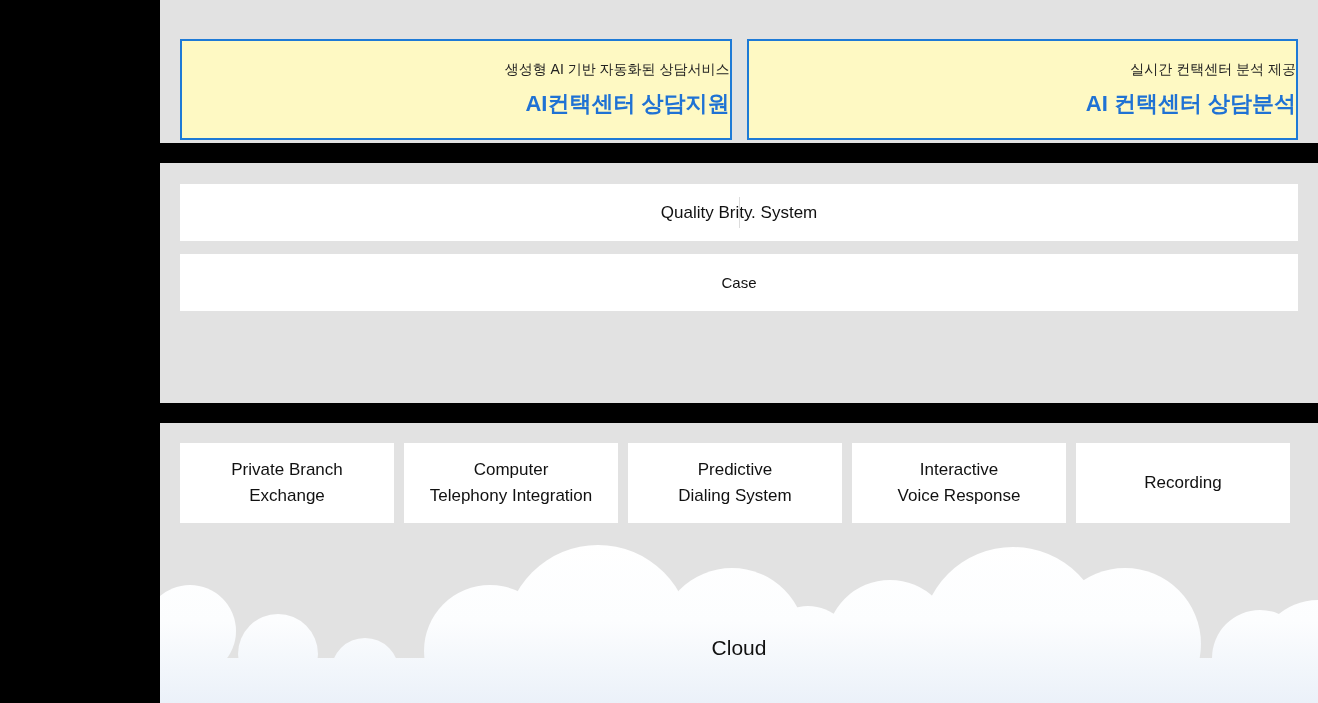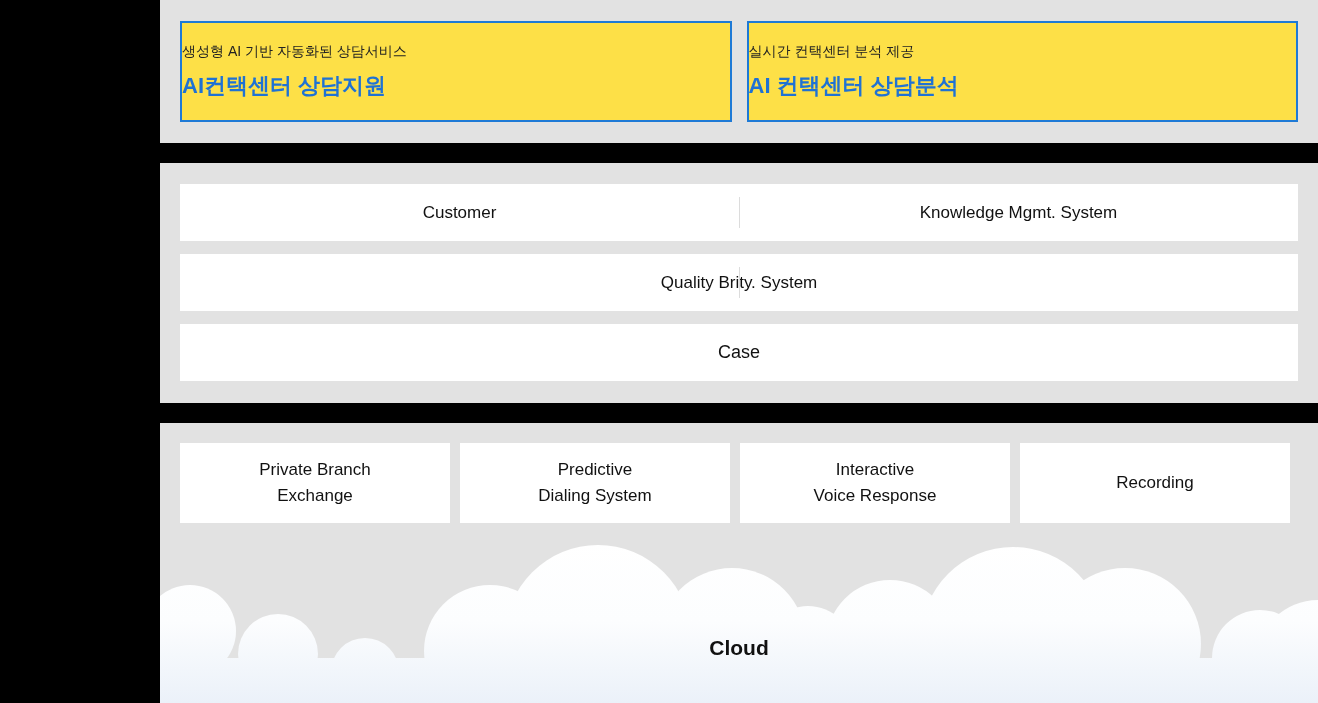--- a/index.html
+++ b/index.html
@@ -11,23 +11,24 @@
   .sidebar { position:absolute; left:0; top:0; width:160px; height:703px; background:#000000; }
   .content { position:absolute; left:160px; top:0; width:1158px; height:703px; }
 
   
   .services {
     height:143px; background:#e2e2e2; box-sizing:border-box;
     padding:21px 20px 0 20px; display:flex; gap:15px;
   }
   .card {
     flex:1; height:101px; box-sizing:border-box;
-    background:#fde047; border:2px solid #1e7ad6;
-    display:flex; flex-direction:column; align-items:flex-start; justify-content:center;
+    background:#fef9c3; border:2px solid #1e7ad6;
+    display:flex; flex-direction:column; align-items:flex-end; justify-content:center;
     gap:10px;
+    margin-top:18px;
   }
   .card-sub { font-size:14px; color:#222222; letter-spacing:0; }
   .card-title { font-size:22px; font-weight:bold; color:#1f72d4; }
   .card-title.bright { color:#2d7ee6; }
 
   .black-bar { height:20px; background:#000000; }
 
   
   .systems {
     height:240px; background:#e2e2e2; box-sizing:border-box;
@@ -37,37 +38,37 @@
     position:relative; height:57px; background:#ffffff; margin-bottom:13px;
     display:flex;
   }
   .sys-cell {
     flex:1; display:flex; align-items:center; justify-content:center;
     font-size:17px; color:#111111;
   }
   .sys-divider {
     position:absolute; left:50%; top:13px; bottom:13px; width:1px; background:#dcdcdc;
   }
-  .sys-row.full { align-items:center; justify-content:center; font-size:18px; color:#111111; }
+  .sys-row.full { align-items:center; justify-content:center; font-size:15px; color:#111111; }
 
   
   .infra {
     position:relative; height:280px; background:#e2e2e2; overflow:hidden;
   }
   .infra-row { display:flex; gap:10px; padding:20px 28px 0 20px; }
   .infra-box {
     flex:1; height:80px; background:#ffffff;
     display:flex; align-items:center; justify-content:center;
     text-align:center; font-size:17px; line-height:26px; color:#111111;
     white-space:pre-line;
   }
   .cloud-svg { position:absolute; left:0; bottom:0; width:1158px; height:163px; display:block; }
   .cloud-label {
     position:absolute; left:0; right:0; bottom:43px; text-align:center;
-    font-size:21px; font-weight:bold; color:#111111;
+    font-size:21px; font-weight:normal; color:#111111;
   }
 </style>
 </head>
 <body>
 
 <div class="stage">
   <div class="sidebar"></div>
 
   <div class="content">
 
@@ -79,37 +80,34 @@
       <div class="card">
         <div class="card-sub">실시간 컨택센터 분석 제공</div>
         <div class="card-title">AI 컨택센터 상담분석</div>
       </div>
     </div>
 
     <div class="black-bar"></div>
 
     <div class="systems">
       <div class="sys-row">
-        <div class="sys-cell">Customer</div>
-        <div class="sys-divider"></div>
-        <div class="sys-cell">Knowledge Mgmt. System</div>
-      </div>
-      <div class="sys-row">
         <div class="sys-divider"></div>
         <div class="sys-cell">Quality Brity. System</div>
       </div>
       <div class="sys-row full">Case</div>
     </div>
 
     <div class="black-bar"></div>
 
     <div class="infra">
       <div class="infra-row">
         <div class="infra-box">Private Branch
 Exchange</div>
+        <div class="infra-box">Computer
+Telephony Integration</div>
         <div class="infra-box">Predictive
 Dialing System</div>
         <div class="infra-box">Interactive
 Voice Response</div>
         <div class="infra-box">Recording</div>
       </div>
 
       <svg class="cloud-svg" viewBox="0 0 1158 163" preserveAspectRatio="none" xmlns="http://www.w3.org/2000/svg">
         <defs>
           <linearGradient id="cloudGrad" gradientUnits="userSpaceOnUse" x1="0" y1="0" x2="0" y2="163">

